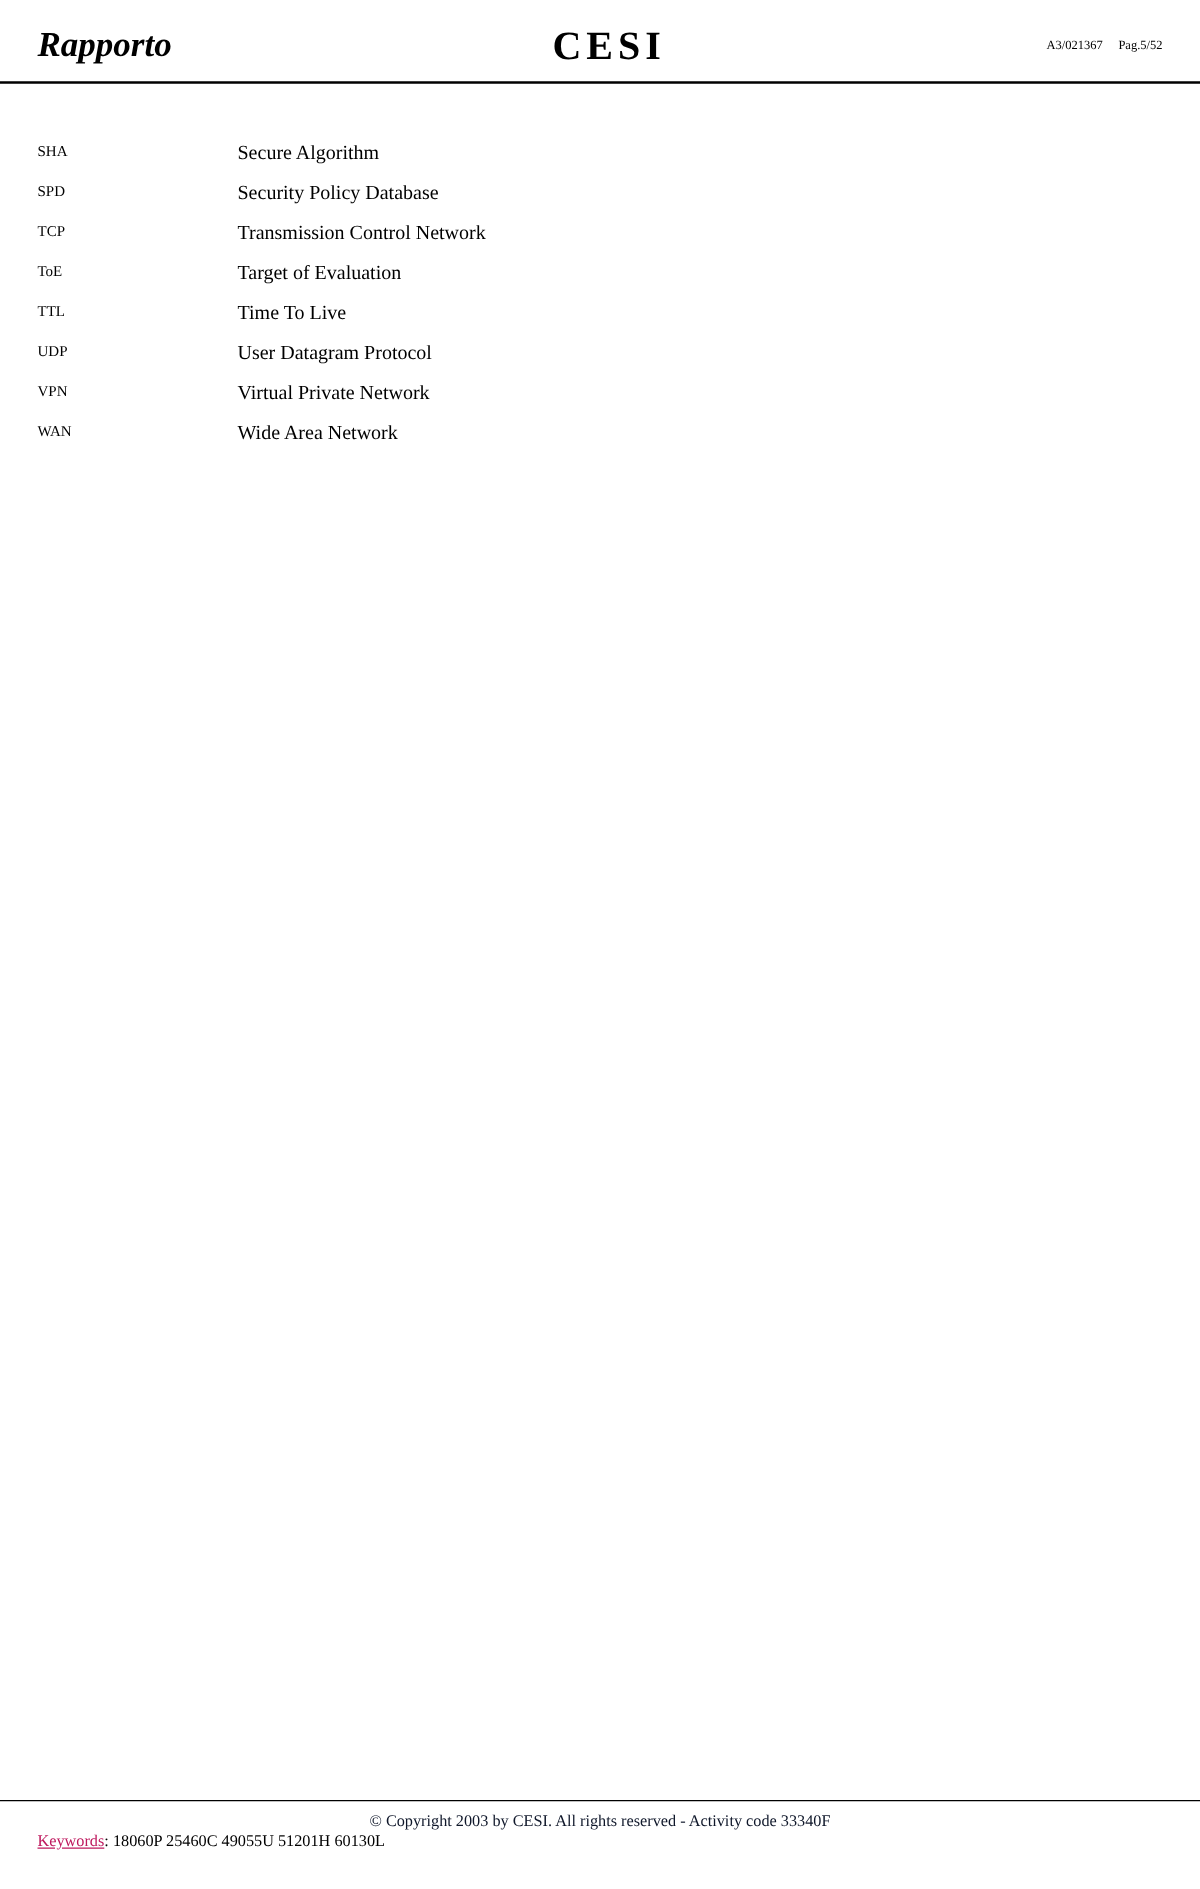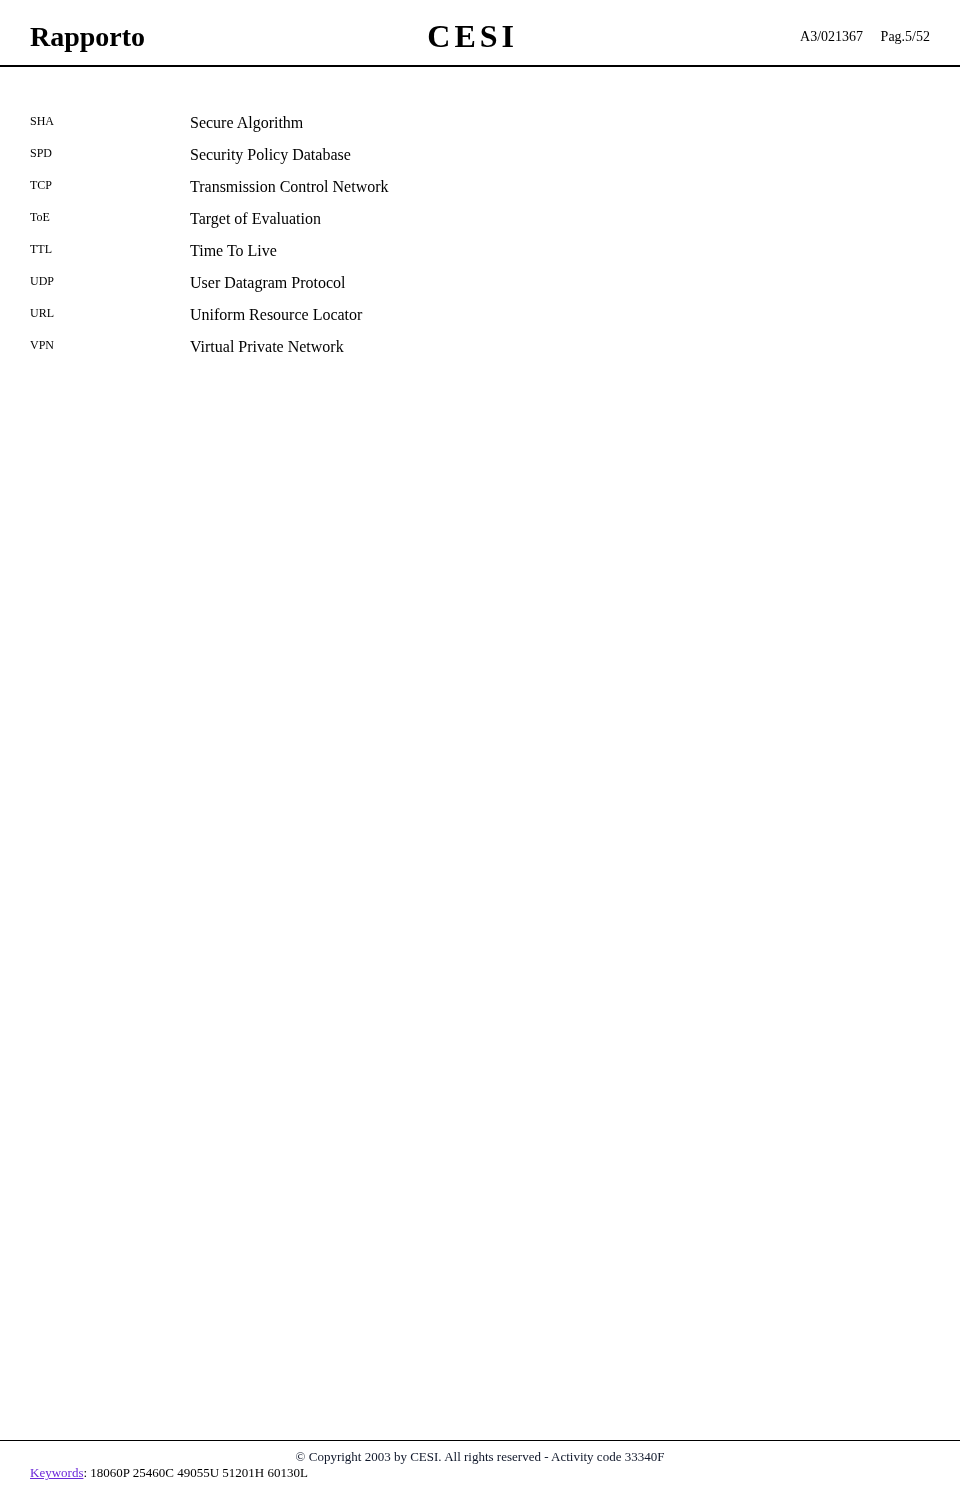--- a/index.html
+++ b/index.html
@@ -22,30 +22,31 @@
       display: flex;
       justify-content: space-between;
       align-items: center;
       padding: 18px 30px 10px 30px;
       border-bottom: 2px solid #000000;
     }
 
     .header-left {
       font-size: 28px;
       font-weight: bold;
+      font-style: italic;
     }
 
     .header-center {
       font-size: 32px;
       font-weight: bold;
       letter-spacing: 4px;
     }
 
     .header-right {
-      font-size: 14px;
+      font-size: 10px;
       text-align: center;
     }
 
     .content {
       padding: 40px 30px 40px 30px;
     }
 
     .acronym-table {
       width: 100%;
       border-collapse: collapse;
@@ -83,21 +84,21 @@
       color: #0f172a;
       text-align: center;
     }
 
     .footer-keywords {
       font-size: 13px;
       color: #000;
     }
 
     .footer-keywords a {
-      color: #6d28d9;
+      color: #be185d;
       text-decoration: underline;
     }
   </style>
 </head>
 <body>
 
 <header class="header">
   <div class="header-left">Rapporto</div>
   <div class="header-center">CESI</div>
   <div class="header-right">
@@ -128,26 +129,26 @@
         </tr>
         <tr>
           <td class="acronym-col">TTL</td>
           <td class="definition-col">Time To Live</td>
         </tr>
         <tr>
           <td class="acronym-col">UDP</td>
           <td class="definition-col">User Datagram Protocol</td>
         </tr>
         <tr>
-          <td class="acronym-col">URL</td>
-          <td class="definition-col">Uniform Resource Locator</td>
+          <td class="acronym-col">VPN</td>
+          <td class="definition-col">Virtual Private Network</td>
         </tr>
         <tr>
-          <td class="acronym-col">VPN</td>
-          <td class="definition-col">Virtual Private Network</td>
+          <td class="acronym-col">WAN</td>
+          <td class="definition-col">Wide Area Network</td>
         </tr>
       </tbody>
   </table>
 </div>
 
 <footer class="footer">
   <div class="footer-text">© Copyright 2003 by CESI. All rights reserved - Activity code 33340F</div>
   <div class="footer-keywords">
     <a><span>Keywords</span></a>: <span>18060P 25460C 49055U 51201H 60130L</span>
   </div>

